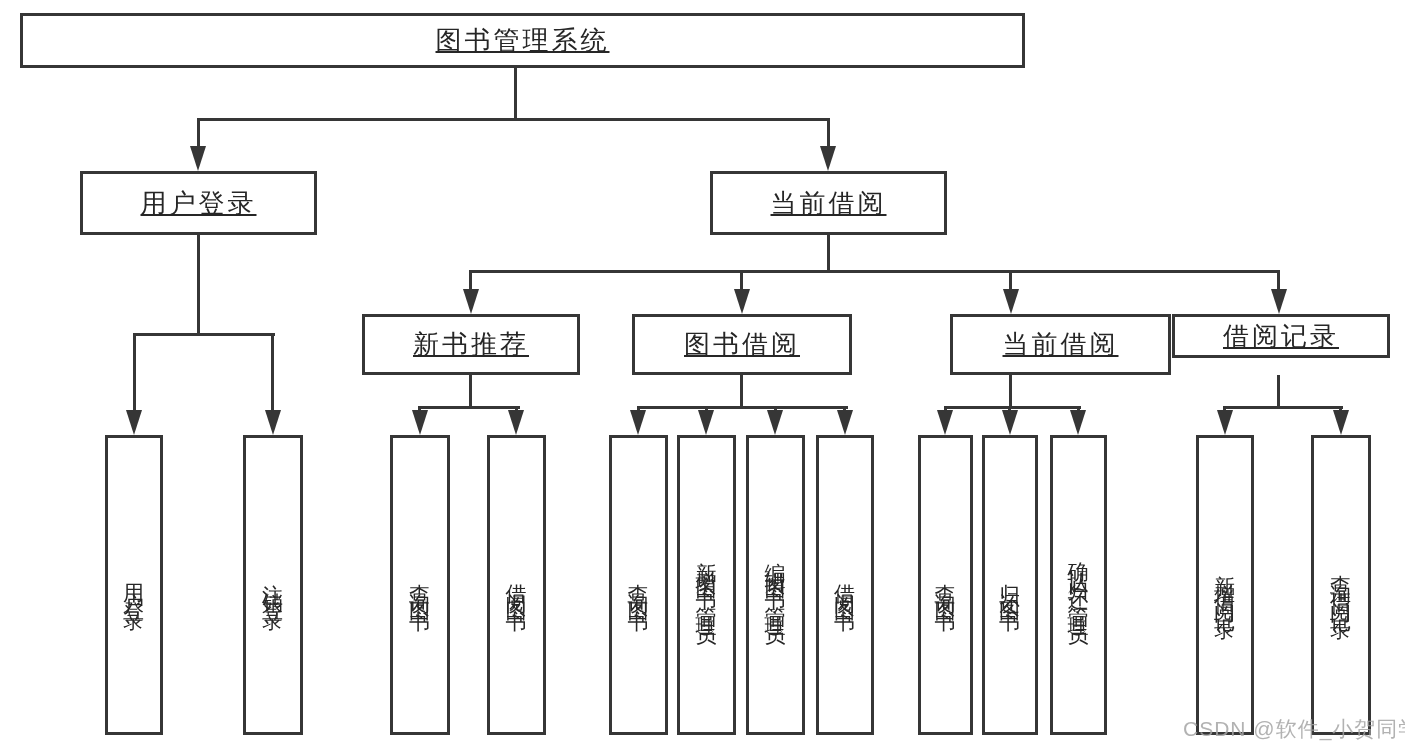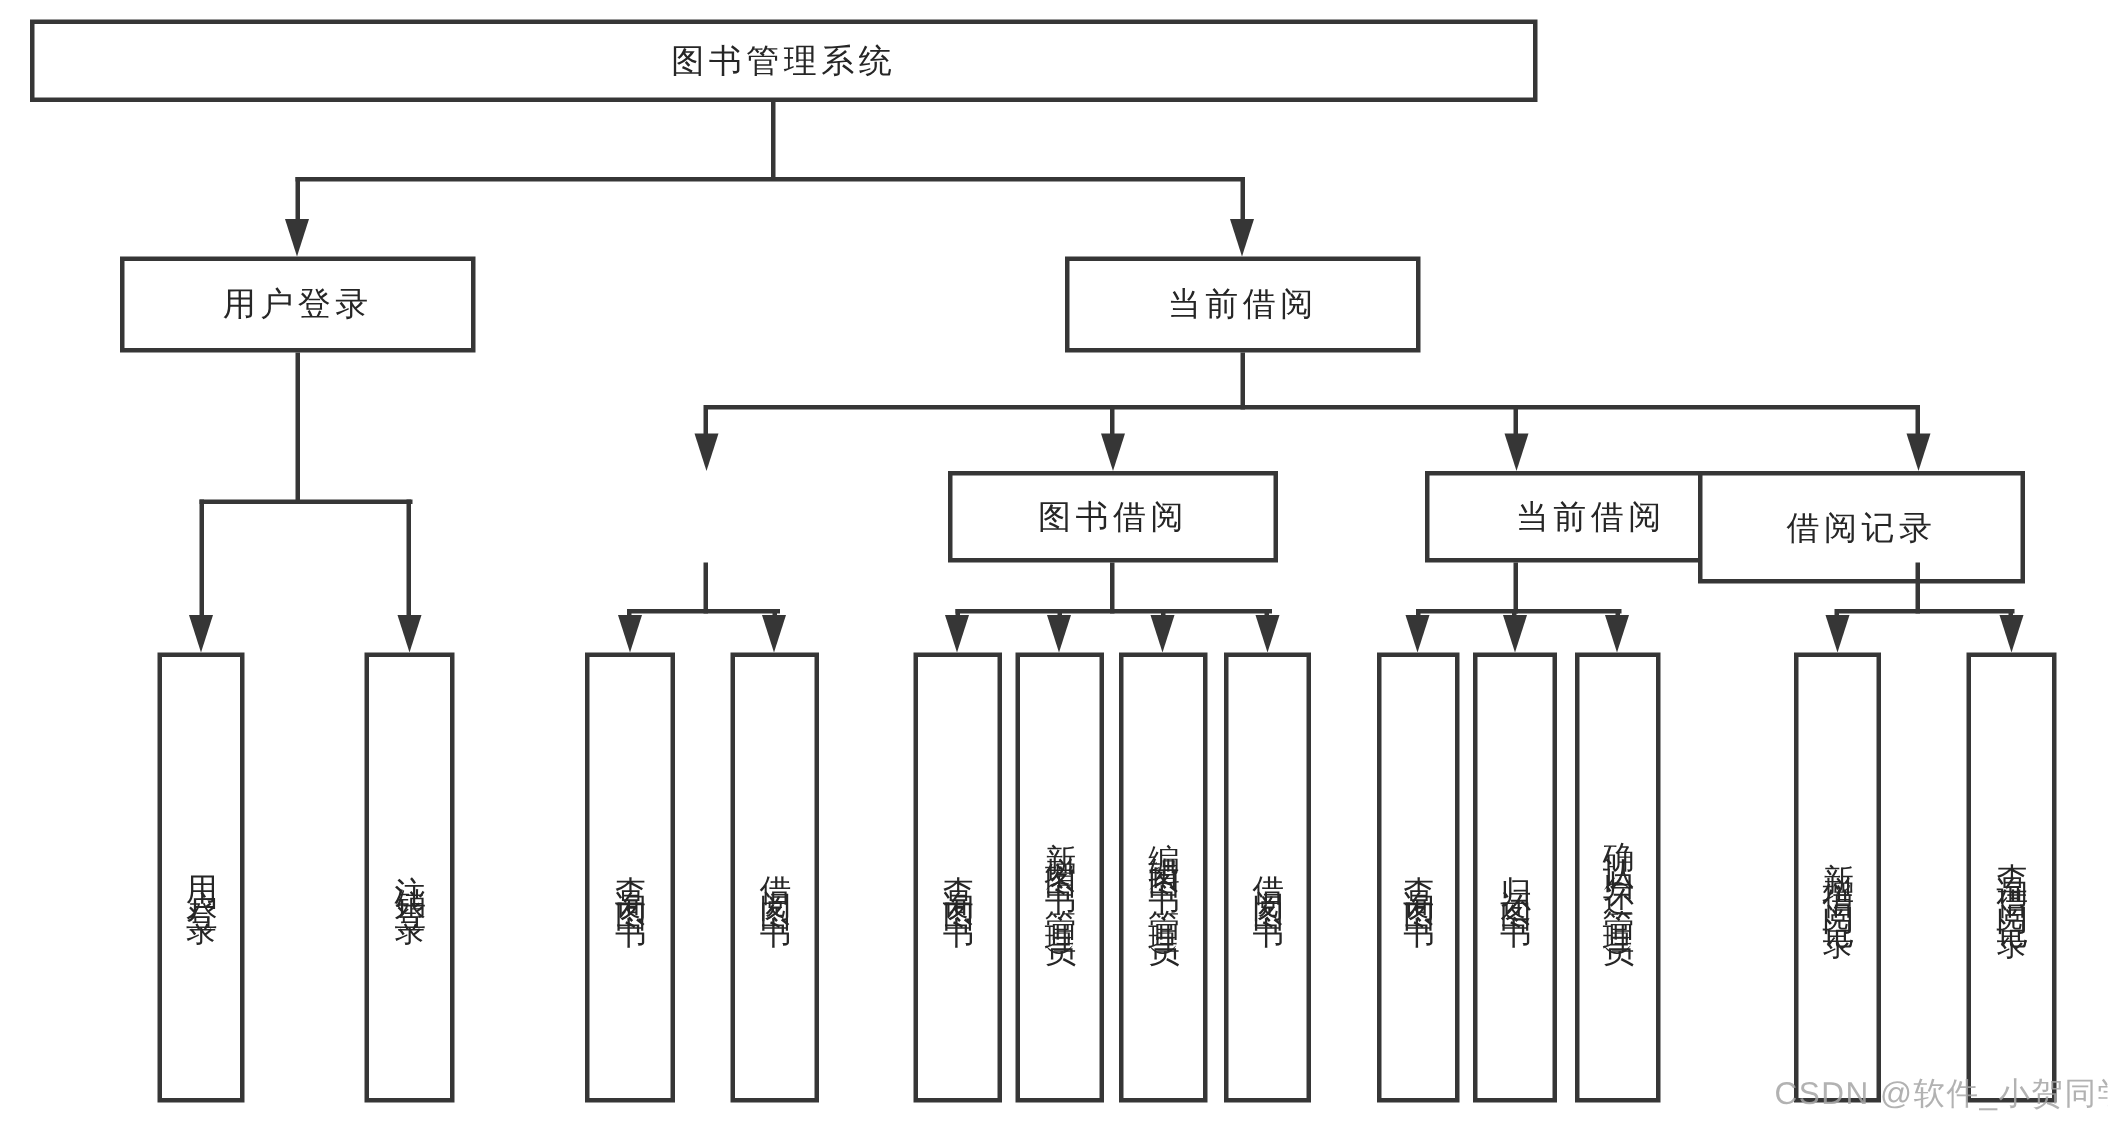--- a/index.html
+++ b/index.html
@@ -7,21 +7,21 @@
   body {
     width:1405px; height:747px; position:relative; overflow:hidden;
     font-family:"Liberation Sans","DejaVu Sans",sans-serif;
   }
   .stage { position:absolute; left:0; top:0; width:1405px; height:747px; background:#ffffff; }
   .node {
     position:absolute; border:3px solid #363636; background:#ffffff;
     display:flex; align-items:center; justify-content:center;
     color:#262626;
   }
-  .node.h { font-size:22px; letter-spacing:3px; font-weight:400; }
+  .node.h { font-size:26px; letter-spacing:3px; font-weight:400;text-decoration:underline; }
   .node.v { font-size:21px; }
   .node.v .vtext { writing-mode:vertical-rl; letter-spacing:9px; line-height:1; }
   .line { position:absolute; background:#363636; }
   .arrow {
     position:absolute; width:0; height:0;
     border-left:8px solid transparent; border-right:8px solid transparent;
     border-top:25px solid #363636;
   }
   .watermark {
     position:absolute; left:1183px; top:715px;
@@ -59,23 +59,24 @@
 
   <div class="line" style="left:469px;top:270px;width:3px;height:22px"></div>
   <div class="arrow" style="left:463px;top:289px"></div>
   <div class="line" style="left:740px;top:270px;width:3px;height:22px"></div>
   <div class="arrow" style="left:734px;top:289px"></div>
   <div class="line" style="left:1009px;top:270px;width:3px;height:22px"></div>
   <div class="arrow" style="left:1003px;top:289px"></div>
   <div class="line" style="left:1277px;top:270px;width:3px;height:22px"></div>
   <div class="arrow" style="left:1271px;top:289px"></div>
 
+  <div class="node h" style="left:362px;top:314px;width:218px;height:61px">新书推荐</div>
   <div class="node h" style="left:632px;top:314px;width:220px;height:61px">图书借阅</div>
   <div class="node h" style="left:950px;top:314px;width:221px;height:61px">当前借阅</div>
-  <div class="node h" style="left:1132px;top:314px;width:218px;height:75px">借阅记录</div>
+  <div class="node h" style="left:1172px;top:314px;width:218px;height:44px">借阅记录</div>
 
   <div class="line" style="left:469px;top:375px;width:3px;height:34px"></div>
   <div class="line" style="left:740px;top:375px;width:3px;height:34px"></div>
   <div class="line" style="left:1009px;top:375px;width:3px;height:34px"></div>
   <div class="line" style="left:1277px;top:375px;width:3px;height:34px"></div>
 
   <div class="line" style="left:419px;top:406px;width:101px;height:3px"></div>
   <div class="line" style="left:637px;top:406px;width:211px;height:3px"></div>
   <div class="line" style="left:944px;top:406px;width:137px;height:3px"></div>
   <div class="line" style="left:1224px;top:406px;width:119px;height:3px"></div>

